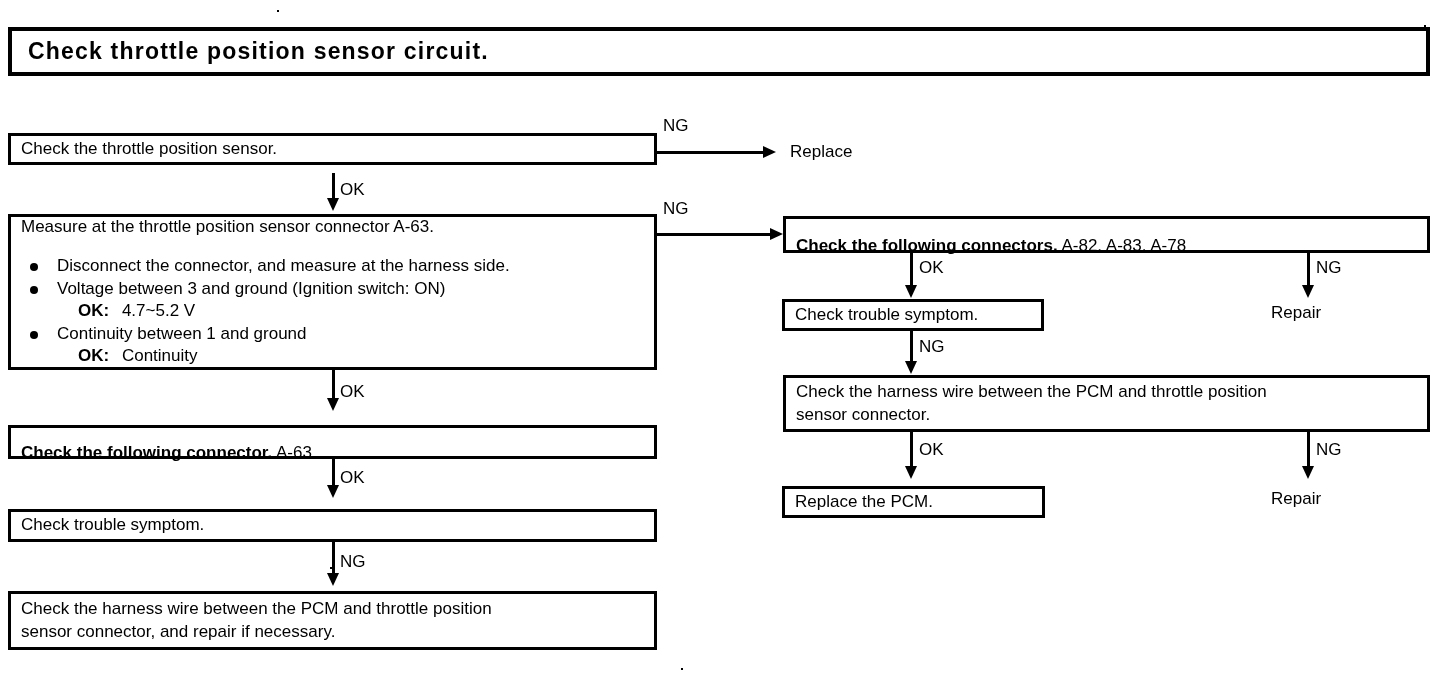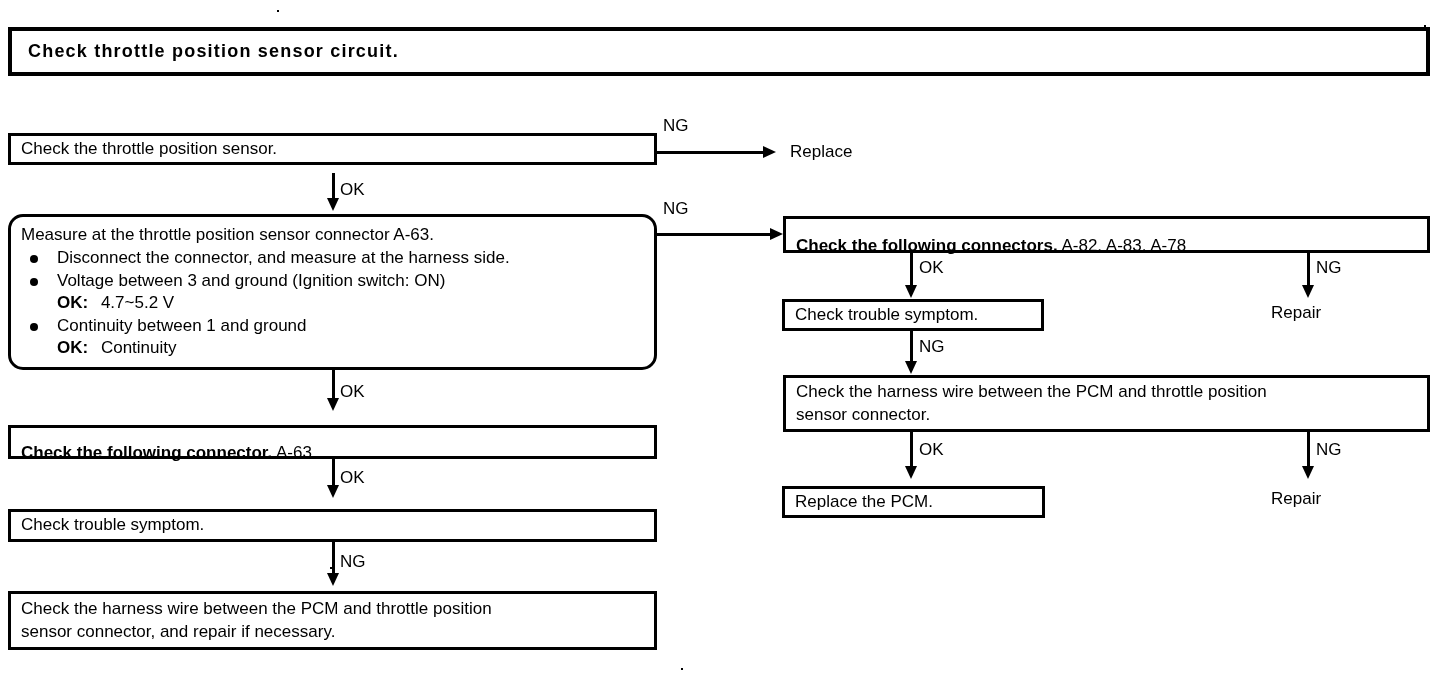--- a/index.html
+++ b/index.html
@@ -30,21 +30,21 @@
   .box-text {
     font-size: 17px;
     line-height: 1.32;
     padding: 0 10px;
     white-space: pre-line;
   }
   .title-box {
     border-width: 4px;
   }
   .title-text {
-    font-size: 18px;
+    font-size: 23px;
     font-weight: bold;
     letter-spacing: 1.2px;
     padding: 0 16px;
   }
   .bold {
     font-weight: bold;
   }
   .lead {
     font-size: 17px;
     padding: 0 10px 1px 10px;
@@ -67,20 +67,21 @@
     top: 8px;
     width: 8px;
     height: 8px;
     background: #000000;
     border-radius: 50%;
   }
   .sub-ok {
     font-size: 17px;
     line-height: 1.30;
     padding-left: 36px;
+    margin-left: 21px;
   }
   
   .node-text {
     position: absolute;
     font-size: 17px;
     font-weight: normal;
     white-space: nowrap;
   }
   
   .vline {
@@ -136,21 +137,21 @@
 
   <div class="hline" style="left:655px; top:151px; width:110px;"></div>
   <div class="arrow-right" style="left:763px; top:146px;"></div>
   <div class="edge-label" style="left:663px; top:116px;">NG</div>
   <div class="node-text" style="left:790px; top:142px;">Replace</div>
 
   <div class="vline" style="left:332px; top:173px; height:32px;"></div>
   <div class="arrow-down" style="left:327px; top:198px;"></div>
   <div class="edge-label" style="left:340px; top:180px;">OK</div>
 
-  <div class="box" style="left:8px; top:214px; width:649px; height:156px; justify-content:flex-start; padding-top:8px;border-radius:15px;">
+  <div class="box" style="left:8px; top:214px; width:649px; height:156px; justify-content:space-between; ">
     <div class="lead">Measure at the throttle position sensor connector A-63.</div>
     <ul class="blist">
       <li>
         <span class="bullet"></span>
         <span>Disconnect the connector, and measure at the harness side.</span>
       </li>
       <li>
         <span class="bullet"></span>
         <span>Voltage between 3 and ground (Ignition switch: ON)</span>
         <div class="sub-ok" style="padding-left:0;">

